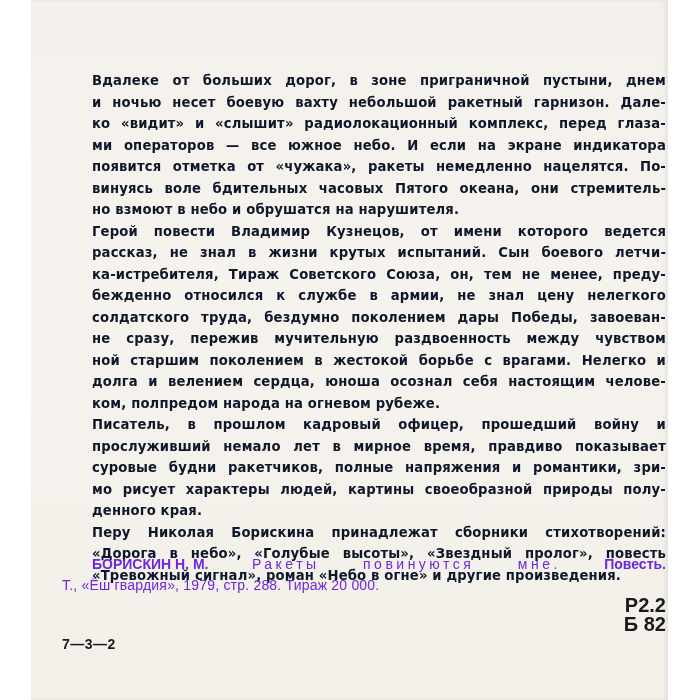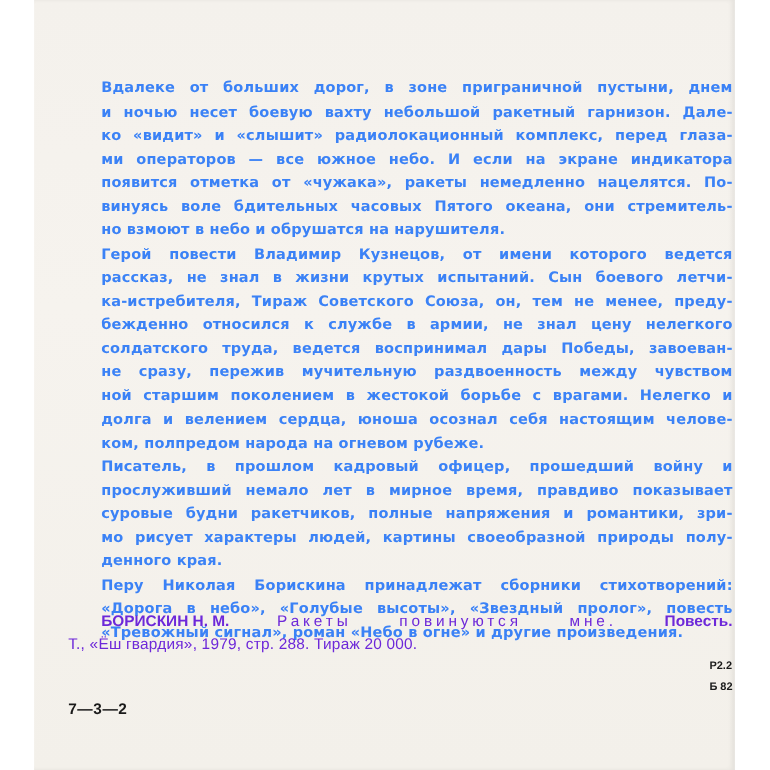--- a/index.html
+++ b/index.html
@@ -34,21 +34,21 @@
       letter-spacing: 2px;
     }
     .body-text {
       position: absolute;
       left: 62px;
       top: 70px;
       width: 604px;
       font-family: "DejaVu Sans", sans-serif;
       font-size: 13.2px;
       line-height: 21.5px;
-      color: #3b82f6;
+      color: #0f172a;
       font-weight: 600;
       letter-spacing: 0.15px;
     }
     .para {
       margin: 0;
       text-align: justify;
       text-align-last: left;
       text-indent: 30px;
       hyphens: manual;
     }
@@ -86,23 +86,23 @@
     .biblio .l2 {
       font-weight: normal;
       letter-spacing: 0.2px;
     }
     .index {
       position: absolute;
       right: 34px;
       top: 596px;
       font-family: "Liberation Sans", sans-serif;
       font-weight: bold;
-      font-size: 10px;
+      font-size: 20px;
       line-height: 19px;
-      text-align: left;
+      text-align: right;
       color: #1a1a1a;
     }
     .code {
       position: absolute;
       left: 62px;
       top: 636px;
       font-family: "Liberation Sans", sans-serif;
       font-weight: bold;
       font-size: 14px;
       color: #1a1a1a;
@@ -124,21 +124,21 @@
     <span class="line">ми операторов — все южное небо. И если на экране индикатора</span>
     <span class="line">появится отметка от «чужака», ракеты немедленно нацелятся. По-</span>
     <span class="line">винуясь воле бдительных часовых Пятого океана, они стремитель-</span>
     <span class="line last">но взмоют в небо и обрушатся на нарушителя.</span>
   </p>
   <p class="para">
     <span class="line first">Герой повести Владимир Кузнецов, от имени которого ведется</span>
     <span class="line">рассказ, не знал в жизни крутых испытаний. Сын боевого летчи-</span>
     <span class="line">ка-истребителя, Тираж Советского Союза, он, тем не менее, преду-</span>
     <span class="line">бежденно относился к службе в армии, не знал цену нелегкого</span>
-    <span class="line">солдатского труда, ведется воспринимал дары Победы, завоеван-</span>
+    <span class="line">солдатского труда, бездумно поколением дары Победы, завоеван-</span>
     <span class="line">не сразу, пережив мучительную раздвоенность между чувством</span>
     <span class="line">ной старшим поколением в жестокой борьбе с врагами. Нелегко и</span>
     <span class="line">долга и велением сердца, юноша осознал себя настоящим челове-</span>
     <span class="line last">ком, полпредом народа на огневом рубеже.</span>
   </p>
   <p class="para">
     <span class="line first">Писатель, в прошлом кадровый офицер, прошедший войну и</span>
     <span class="line">прослуживший немало лет в мирное время, правдиво показывает</span>
     <span class="line">суровые будни ракетчиков, полные напряжения и романтики, зри-</span>
     <span class="line">мо рисует характеры людей, картины своеобразной природы полу-</span>

